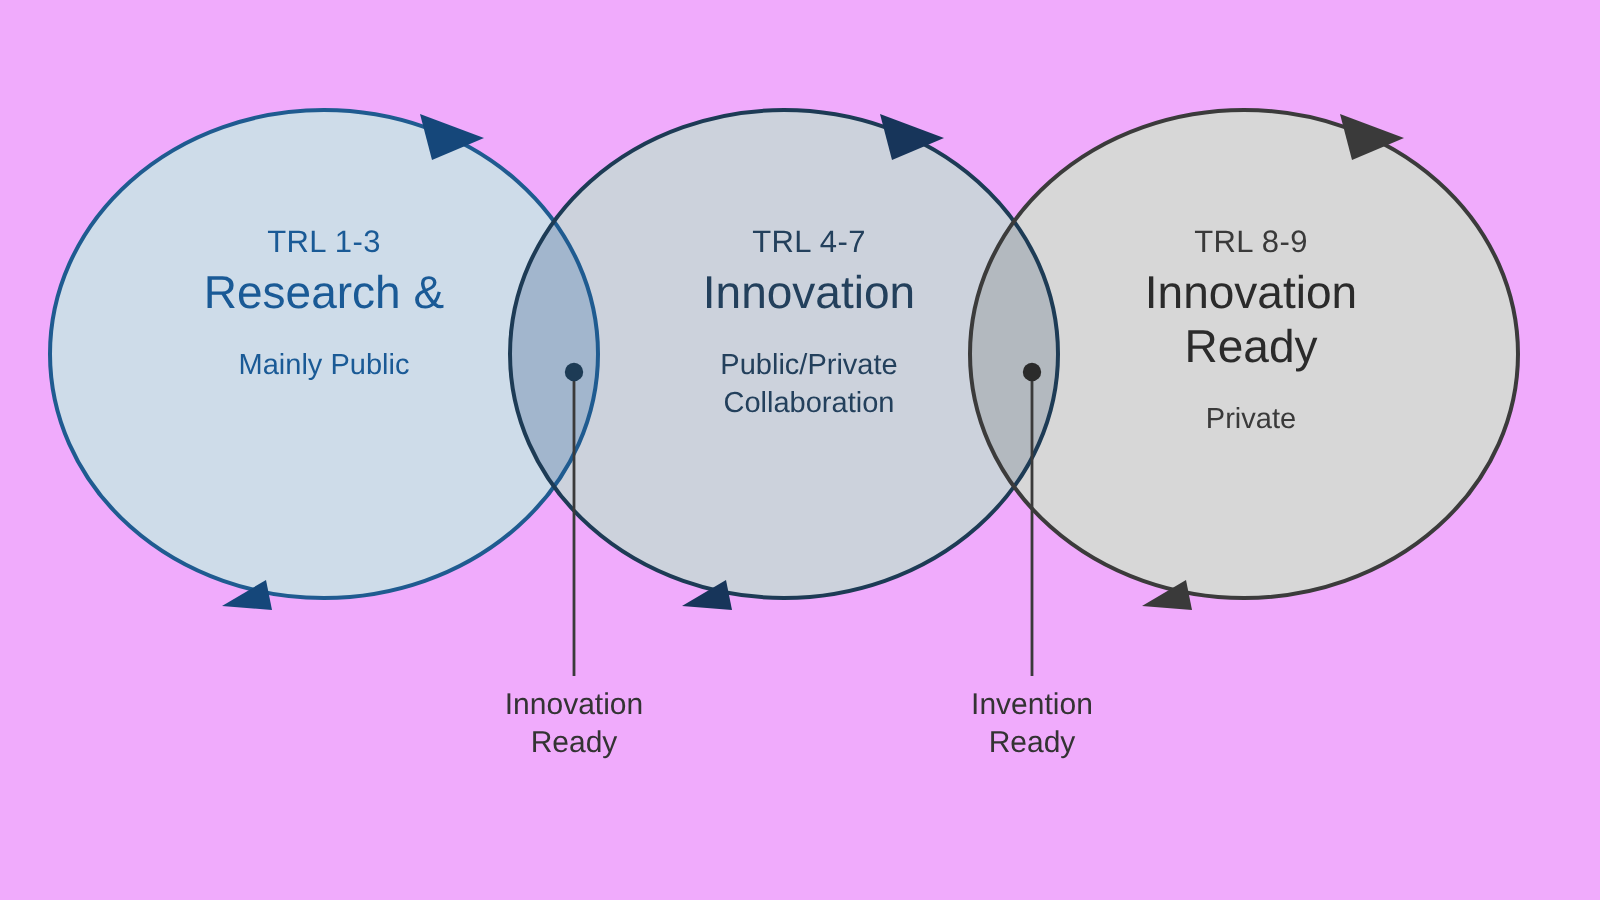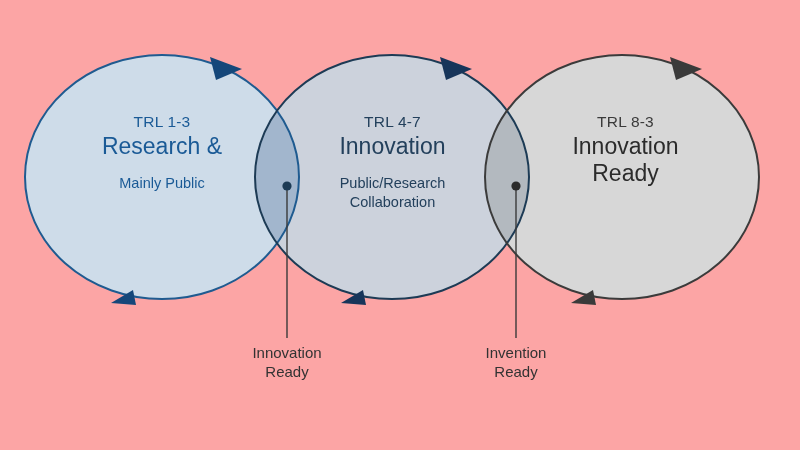--- a/index.html
+++ b/index.html
@@ -11,21 +11,21 @@
     width: 800px;
     height: 450px;
     font-family: "Liberation Sans", sans-serif;
     overflow: hidden;
     position: relative;
   }
   #stage {
     position: relative;
     width: 800px;
     height: 450px;
-    background: #fca5a5;
+    background: #f0abfc;
   }
   #venn {
     position: absolute;
     left: 0;
     top: 0;
     width: 800px;
     height: 450px;
   }
   .txt-layer {
     position: absolute;
@@ -128,33 +128,34 @@
 
   <div class="txt-layer">
 
     <div class="grp" style="left:42px; top:112px; width:240px;">
       <div class="trl blue">TRL 1-3</div>
       <div class="title blue">Research &amp;</div>
       <div class="gap-a"></div>
       <div class="sub blue">Mainly Public</div>
     </div>
 
-    <div class="grp" style="left:285px; top:112px; width:215px;">
+    <div class="grp" style="left:297px; top:112px; width:215px;">
       <div class="trl navy">TRL 4-7</div>
       <div class="title navy">Innovation</div>
       <div class="gap-b"></div>
-      <div class="sub navy">Public/Research</div>
+      <div class="sub navy">Public/Private</div>
       <div class="sub navy">Collaboration</div>
     </div>
 
     <div class="grp" style="left:518px; top:112px; width:215px;">
-      <div class="trl dark2">TRL 8-3</div>
+      <div class="trl dark2">TRL 8-9</div>
       <div class="title dark">Innovation</div>
       <div class="title dark">Ready</div>
       <div class="gap-a"></div>
+      <div class="sub dark2">Private</div>
     </div>
 
     <div class="conn-label" style="left:207px; top:343px; width:160px;">
       <div>Innovation</div>
       <div>Ready</div>
     </div>
 
     <div class="conn-label" style="left:436px; top:343px; width:160px;">
       <div>Invention</div>
       <div>Ready</div>

